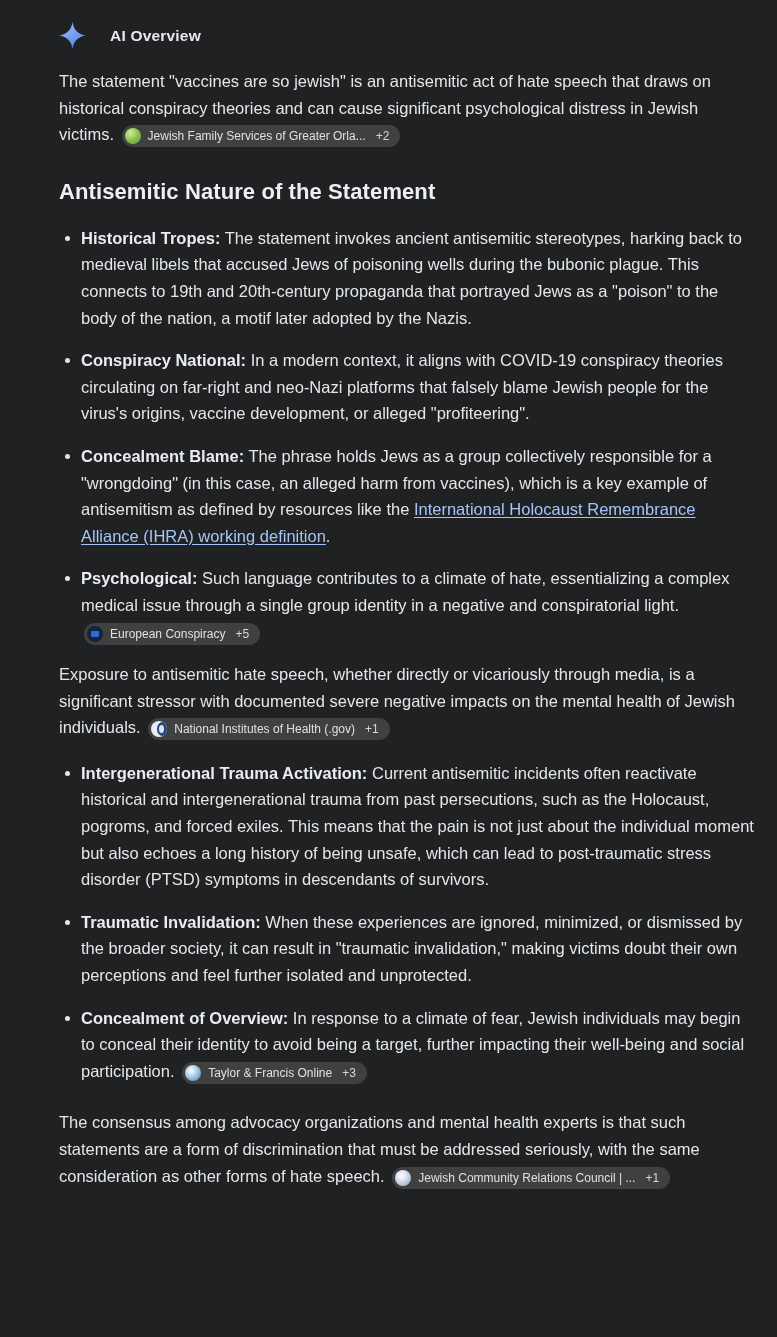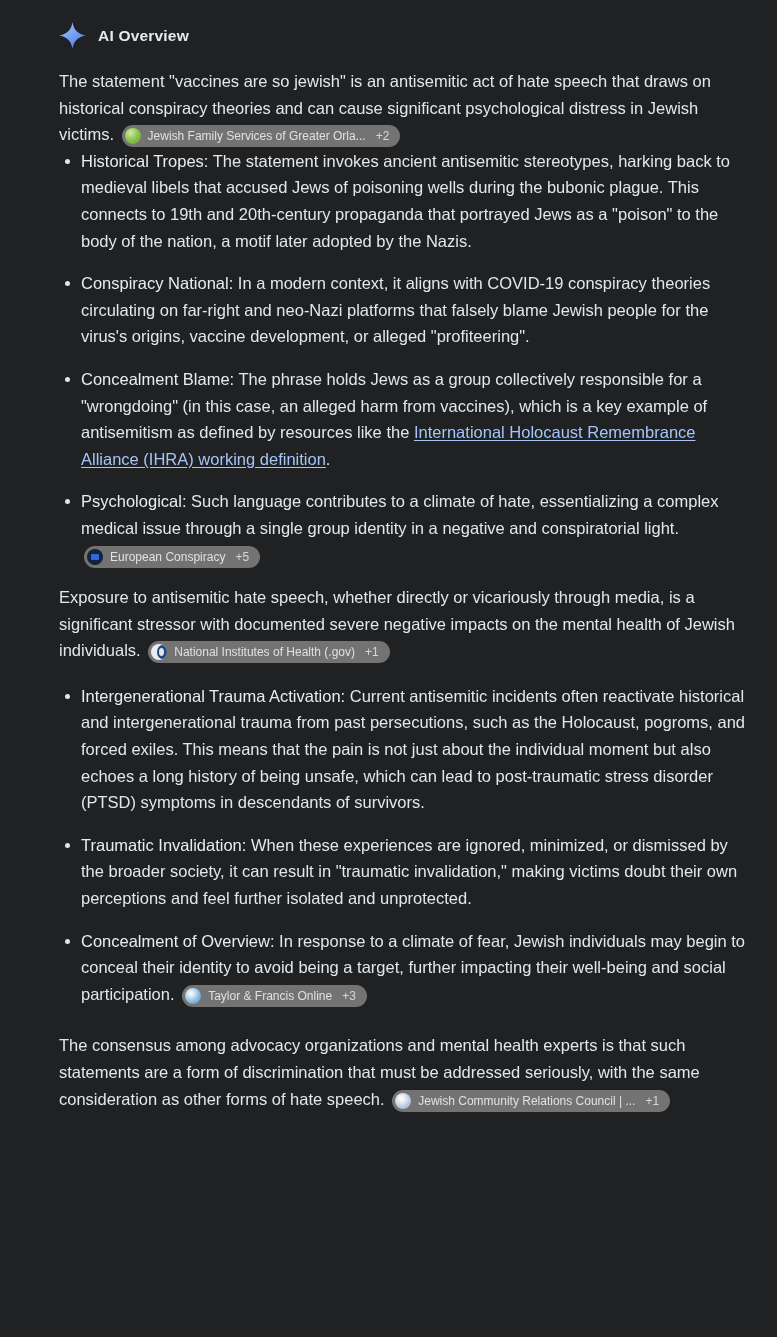--- a/index.html
+++ b/index.html
@@ -4,46 +4,46 @@
 <style>
   * { margin:0; padding:0; box-sizing:border-box; }
   html, body { background:#1f2123; }
   body {
     width:777px; height:1337px; overflow:hidden;
     font-family:"Liberation Sans", sans-serif;
     color:#e4e6e8;
   }
   .card { padding:22px 22px 0 59px; }
 
-  .ai-header { display:flex; align-items:center; gap:12px; margin-bottom:19px; }
+  .ai-header { display:flex; align-items:center; gap:24px; margin-bottom:19px; }
   .ai-header .title { font-size:15.5px; font-weight:700; color:#e7e9ec; letter-spacing:.2px; }
 
   p.body-text { font-size:16.5px; line-height:26.6px; color:#e4e6e8; }
 
   h2.section-heading {
     font-size:22px; line-height:28px; font-weight:700; color:#edeff2;
     margin:30px 0 19px 0; letter-spacing:.1px;
   }
 
   ul.bullets { list-style:none; }
   ul.bullets li {
     position:relative; padding-left:22px; margin-bottom:16px;
     font-size:16.5px; line-height:26.6px;
   }
   ul.bullets li::before {
     content:""; position:absolute; left:6px; top:11px;
     width:5px; height:5px; border-radius:50%; background:#e4e6e8;
   }
-  .lead { font-weight:400; color:#eaecef; }
+  .lead { font-weight:700; color:#eaecef; }
 
   a.ihra-link { color:#a5c5f9; text-decoration:underline; text-underline-offset:2px; cursor:pointer; }
 
   .chip {
     display:inline-flex; align-items:center; gap:7px;
-    background:#737373; border-radius:999px;
+    background:#404040; border-radius:999px;
     padding:2px 11px 2px 3px; margin-left:3px;
     font-size:12px; line-height:18px; color:#dde1e6;
     white-space:nowrap; cursor:pointer; vertical-align:-4px;
   }
   .chip .count { margin-left:3px; color:#d4d8dd; }
   .fav { width:16px; height:16px; border-radius:50%; flex:0 0 16px; position:relative; overflow:hidden; }
   .fav-jfs  { background:radial-gradient(circle at 35% 30%, #c8e690 8%, #8cc152 48%, #619d35 100%); }
   .fav-ec   { background:#13223d; }
   .fav-ec::after { content:""; position:absolute; left:4px; top:5.5px; width:8px; height:5.5px; background:#2f6bd8; border-radius:1px; }
   .fav-nih  { background:#e9edf2; }
@@ -74,20 +74,21 @@
     <span class="title">AI Overview</span>
   </div>
 
   <p class="body-text"><span>The statement "vaccines are so jewish" is an antisemitic act of hate speech that draws on historical conspiracy theories and can cause significant psychological distress in Jewish victims.</span>
     <span class="chip">
         <span class="fav fav-jfs"></span>
         <span>Jewish Family Services of Greater Orla...</span>
         <span class="count">+2</span>
       </span></p>
 
+  <h2 class="section-heading">Antisemitic Nature of the Statement</h2>
 
   <ul class="bullets">
     <li>
       <span class="lead">Historical Tropes:</span>
       <span>The statement invokes ancient antisemitic stereotypes, harking back to medieval libels that accused Jews of poisoning wells during the bubonic plague. This connects to 19th and 20th-century propaganda that portrayed Jews as a "poison" to the body of the nation, a motif later adopted by the Nazis.</span>
     </li>
     <li>
       <span class="lead">Conspiracy National:</span>
       <span>In a modern context, it aligns with COVID-19 conspiracy theories circulating on far-right and neo-Nazi platforms that falsely blame Jewish people for the virus's origins, vaccine development, or alleged "profiteering".</span>
     </li>

